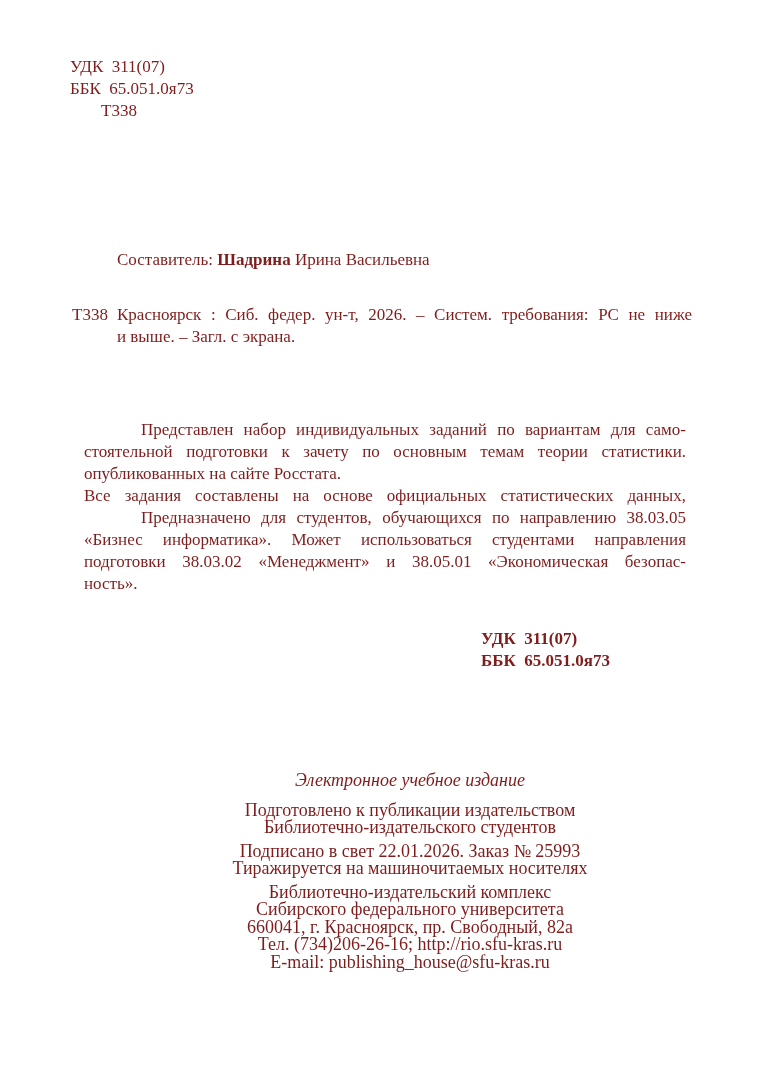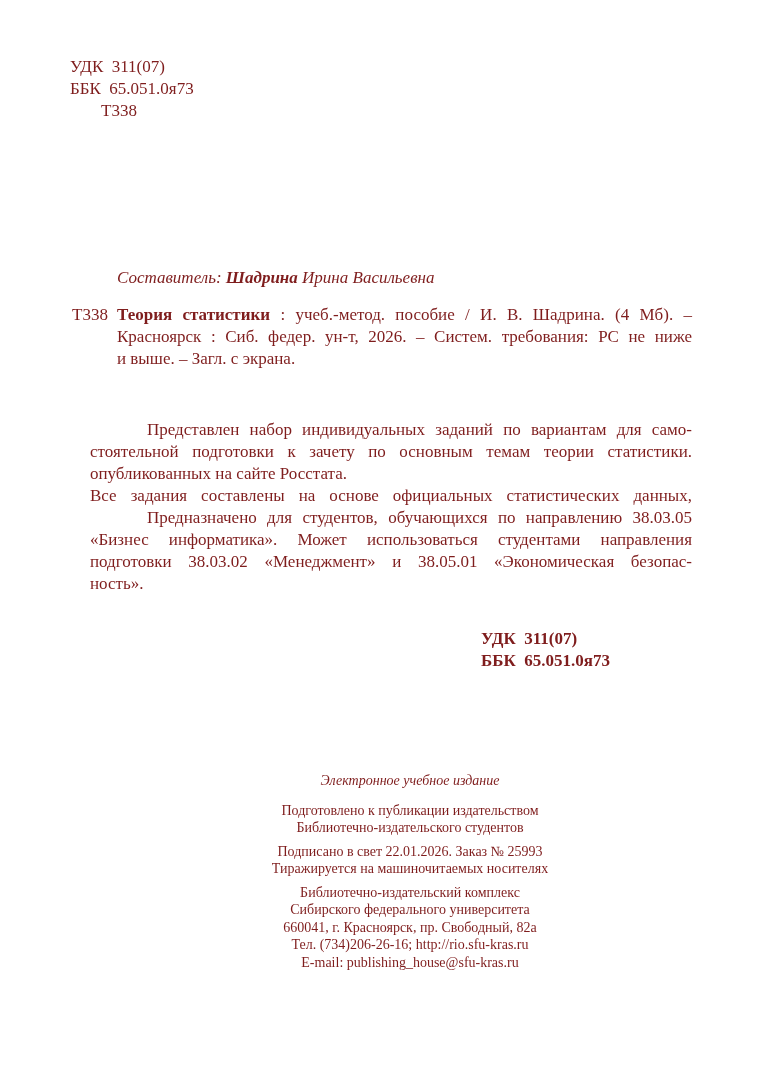--- a/index.html
+++ b/index.html
@@ -19,38 +19,38 @@
   }
   .line { line-height: 22px; }
   .bold { font-weight: bold; }
   .italic { font-style: italic; }
   .pre { white-space: pre; }
   .just { text-align: justify; text-align-last: justify; }
 
   .head-block { position: absolute; left: 70px; top: 56px; }
   .head-code { padding-left: 31px; }
 
-  .compiler { position: absolute; left: 117px; top: 267px; font-style: italic; }
+  .compiler { position: absolute; left: 117px; top: 249px; }
 
   .entry-code { position: absolute; left: 72px; top: 304px; }
   .entry-body { position: absolute; left: 117px; top: 304px; width: 575px; }
 
-  .annotation { position: absolute; left: 90px; top: 419px; width: 602px; }
+  .annotation { position: absolute; left: 84px; top: 419px; width: 602px; }
   .first-indent { text-indent: 57px; }
 
   .codes-bottom { position: absolute; left: 481px; top: 628px; font-weight: bold; }
   .copyright   { position: absolute; left: 481px; top: 678px; }
 
   .imprint {
     position: absolute;
     left: 90px;
     top: 772px;
     width: 640px;
     text-align: center;
-    font-size: 14px;
+    font-size: 18px;
   }
   .imprint .line { line-height: 17.5px; }
   .g12 { margin-bottom: 12px; }
   .g6  { margin-bottom: 6px; }
 </style>
 </head>
 <body>
 
 <div class="page">
 
@@ -61,21 +61,20 @@
   </div>
 
   <div class="compiler line">
     <span>Составитель:</span>
     <span class="bold">Шадрина</span>
     <span>Ирина Васильевна</span>
   </div>
 
   <div class="entry-code line">Т338</div>
   <div class="entry-body">
-    <div class="line just"><span class="bold">Теория статистики</span><span> : учеб.-метод. пособие / И. В. Шадрина. (4 Мб). –</span></div>
     <div class="line just">Красноярск : Сиб. федер. ун-т, 2026. – Систем. требования: PC не ниже</div>
     <div class="line">и выше. – Загл. с экрана.</div>
   </div>
 
   <div class="annotation">
     <div class="line just first-indent">Представлен набор индивидуальных заданий по вариантам для само-</div>
     <div class="line just">стоятельной подготовки к зачету по основным темам теории статистики.</div>
     <div class="line">опубликованных на сайте Росстата.</div>
     <div class="line just">Все задания составлены на основе официальных статистических данных,</div>
     <div class="line just first-indent">Предназначено для студентов, обучающихся по направлению 38.03.05</div>

